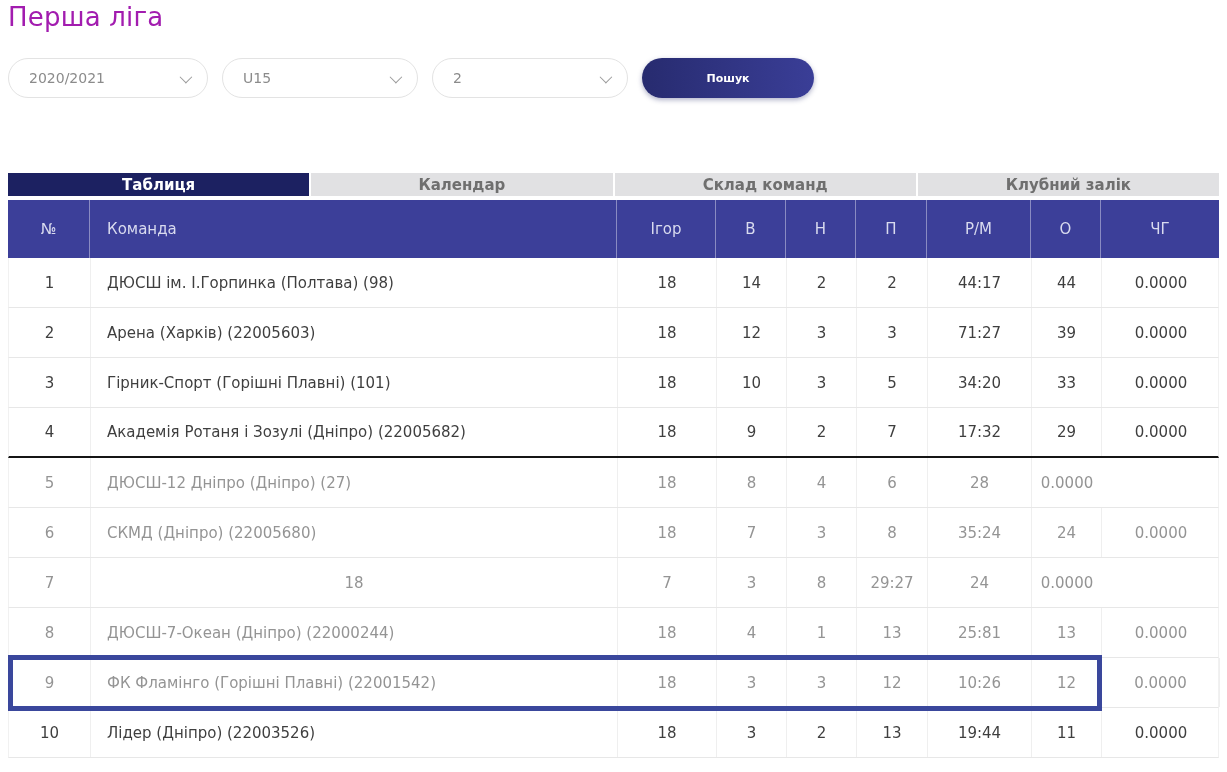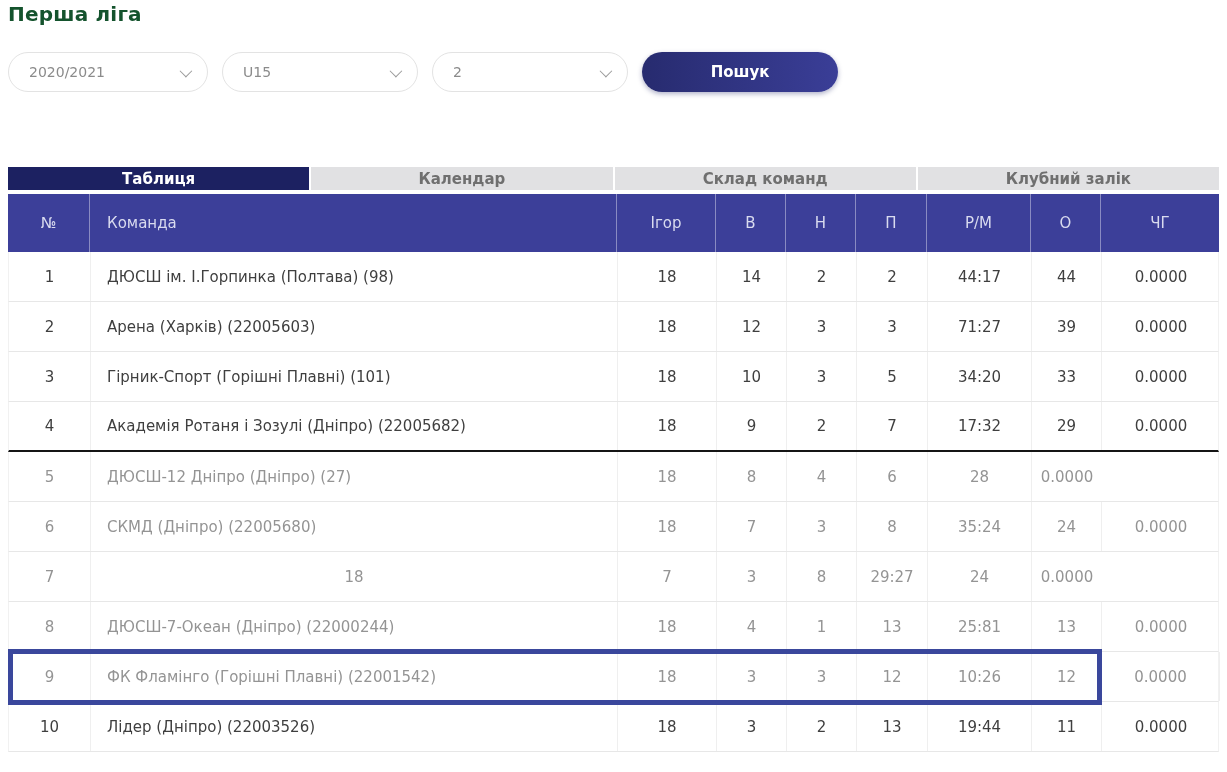--- a/index.html
+++ b/index.html
@@ -5,39 +5,39 @@
   * { box-sizing: border-box; margin: 0; padding: 0; }
   html, body { background: #ffffff; }
   body {
     width: 1227px; height: 772px;
     font-family: "DejaVu Sans", "Liberation Sans", sans-serif;
     padding: 2px 8px 0 8px;
     overflow: hidden;
   }
   
   .page-title {
-    font-size: 20px; font-weight: bold; color: #14532d;
+    font-size: 26px; font-weight: normal; color: #a21caf;
     letter-spacing: 0.2px; margin-bottom: 26px;
   }
   
   .filter-bar { display: flex; align-items: center; gap: 14px; margin-bottom: 40px; }
   .pill-select {
     width: 200px; height: 40px; border: 1px solid #e3e3e3; border-radius: 20px;
     background: #fff; display: flex; align-items: center; justify-content: space-between;
     padding: 0 18px 0 20px; cursor: pointer;
   }
   .pill-select .sel-value { font-size: 14px; color: #8b8b8b; }
   .chevron {
     width: 9px; height: 9px; border-right: 1.5px solid #9a9a9a; border-bottom: 1.5px solid #9a9a9a;
     transform: rotate(45deg) translateY(-2px); display: inline-block;
   }
   .search-btn {
-    width: 196px; height: 40px; border: none; border-radius: 20px;
+    width: 172px; height: 40px; border: none; border-radius: 20px;
     background: linear-gradient(90deg, #272b6f 0%, #3a3e97 100%);
-    color: #ffffff; font-size: 15px; font-weight: bold; font-family: inherit;
+    color: #ffffff; font-size: 11px; font-weight: bold; font-family: inherit;
     cursor: pointer; box-shadow: 0 2px 5px rgba(30,35,100,0.35);
   }
   
   .tabs {
     width: 1211px; height: 58px; display: grid;
     grid-template-columns: repeat(4, 1fr); gap: 2px; margin-bottom: 4px;
   }
   .tab {
     display: flex; align-items: center; justify-content: center;
     background: #e1e1e3; color: #6f6f6f; font-size: 15px; font-weight: bold; cursor: pointer; margin-top: 35px;

